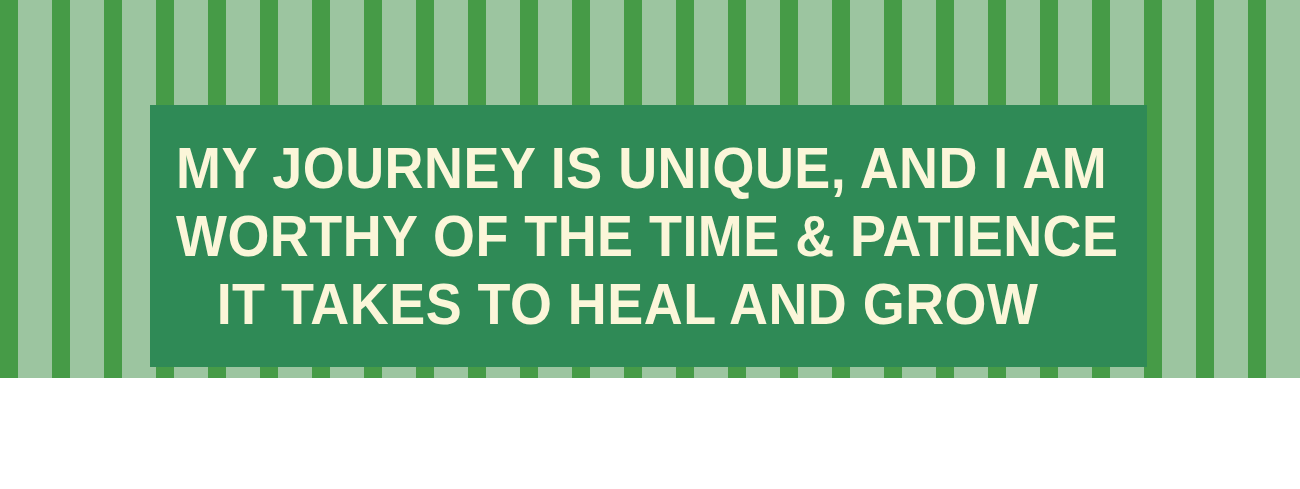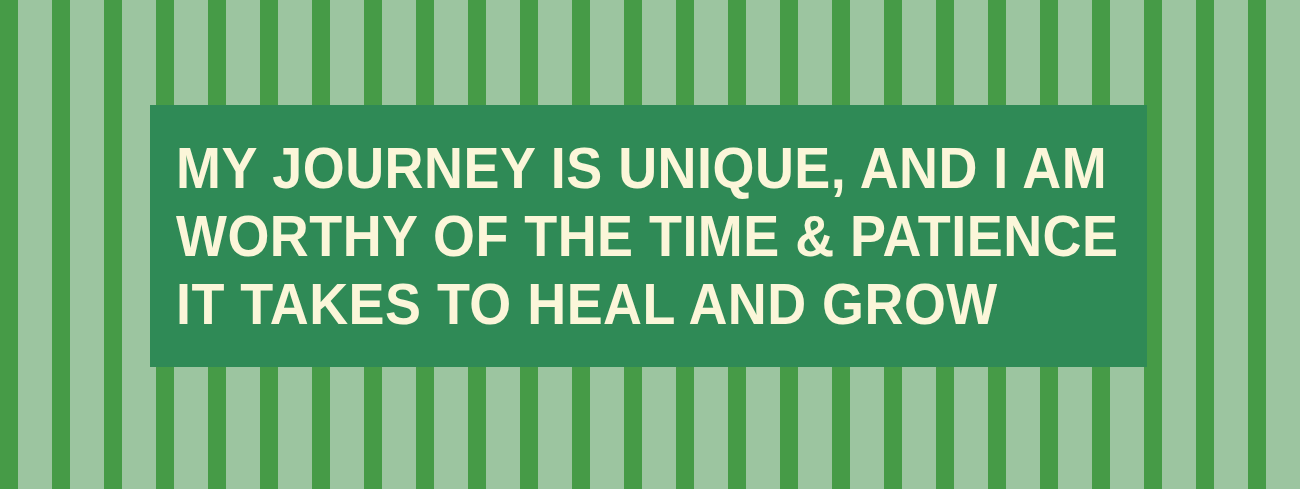--- a/index.html
+++ b/index.html
@@ -4,23 +4,24 @@
 <style>
   html, body {
     margin: 0;
     padding: 0;
     background: #ffffff;
   }
 
   #banner-canvas {
     position: relative;
     width: 1300px;
-    height: 489px;
+    height: 378px;
     overflow: hidden;
     font-family: "Liberation Sans", sans-serif;
+    text-align: center;
   }
 
   
   .stripe-backdrop {
     position: absolute;
     inset: 0;
     background-color: #9cc5a0;
     background-image: repeating-linear-gradient(
       to right,
       #469b47 0px,

